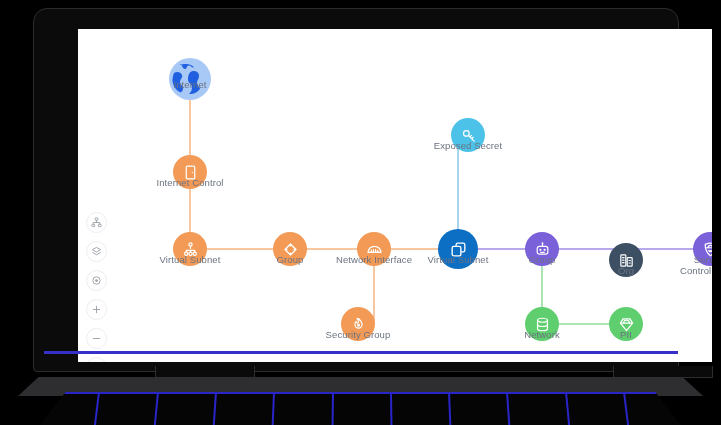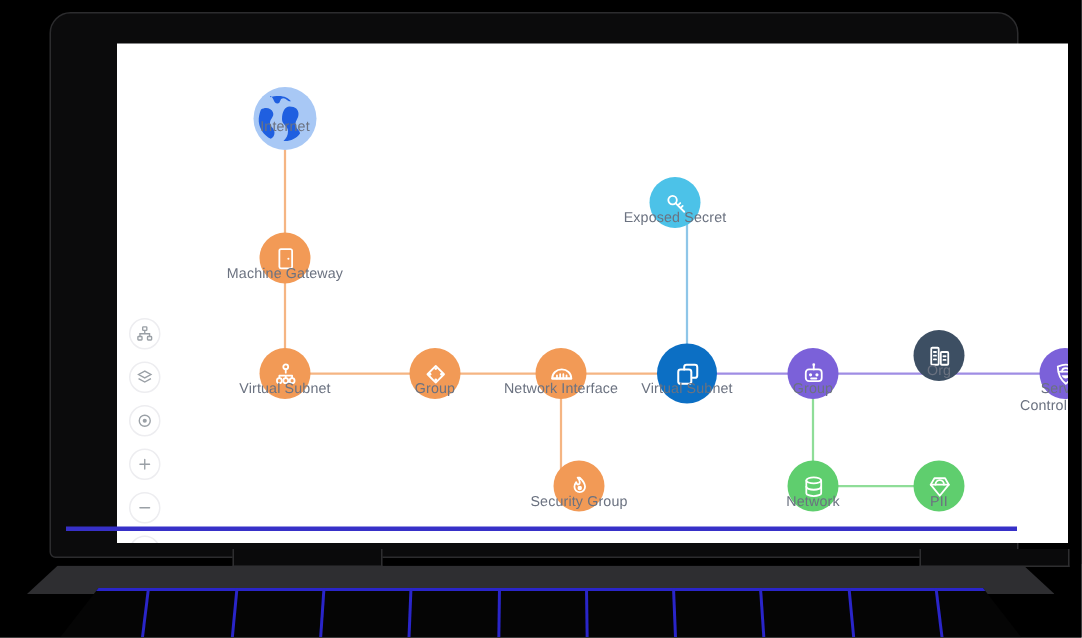--- a/index.html
+++ b/index.html
@@ -106,21 +106,21 @@
                 </svg></div>
               <div class="nlabel">Internet</div>
             </div>
             <div class="node" style="left: 112px; top: 143px;">
               <div class="bubble" style="background:#f29a56">
                 <svg width="17" height="17" viewBox="0 0 24 24" fill="none" stroke="#fff" stroke-width="1.7" stroke-linecap="round" stroke-linejoin="round">
                   <rect x="6" y="3" width="12" height="18" rx="1.5"></rect>
                   <circle cx="14.5" cy="12" r="1" fill="#fff" stroke="none"></circle>
                 </svg>
               </div>
-              <div class="nlabel">Machine Gateway</div>
+              <div class="nlabel">Internet Control</div>
             </div>
             <div class="node" style="left: 112px; top: 220px;">
               <div class="bubble" style="background:#f29a56">
                 <svg width="17" height="17" viewBox="0 0 24 24" fill="none" stroke="#fff" stroke-width="1.7" stroke-linecap="round" stroke-linejoin="round">
                   <circle cx="12" cy="5" r="2.3"></circle>
                   <circle cx="6" cy="18" r="2.3"></circle>
                   <circle cx="12" cy="18" r="2.3"></circle>
                   <circle cx="18" cy="18" r="2.3"></circle>
                   <path d="M12 7.3v3.2M6 15.7v-2.4h12v2.4M12 13.3v2.4"></path>
                 </svg>
@@ -142,30 +142,30 @@
             <div class="node" style="left: 296px; top: 220px;">
               <div class="bubble" style="background:#f29a56">
                 <svg width="17" height="17" viewBox="0 0 24 24" fill="none" stroke="#fff" stroke-width="1.7" stroke-linecap="round" stroke-linejoin="round">
                   <path d="M3 16c0-5 4-8.5 9-8.5S21 11 21 16z"></path>
                   <path d="M3 16h18"></path>
                   <path d="M7.5 16v-3M10.5 16v-4M13.5 16v-4M16.5 16v-3"></path>
                 </svg>
               </div>
               <div class="nlabel">Network Interface</div>
             </div>
-            <div class="node" style="left: 308px; top: 295px; text-decoration: underline;">
+            <div class="node" style="left: 280px; top: 295px; text-decoration: underline;">
               <div class="bubble" style="background:#f29a56">
                 <svg width="17" height="17" viewBox="0 0 24 24" fill="none" stroke="#fff" stroke-width="1.7" stroke-linecap="round" stroke-linejoin="round">
                   <path d="M12 3.5c3.2 3 5 5.6 5 8.6a5 5 0 0 1-10 0c0-1.6.6-3 1.7-4.4.2 1.4.9 2.2 1.8 2.2 1 0 1.6-.9 1.5-2.4-.05-1.3-.7-2.6-2-4z"></path>
                   <circle cx="12" cy="13.2" r="2.1" fill="#fff" stroke="none"></circle>
                 </svg>
               </div>
               <div class="nlabel">Security Group</div>
             </div>
-            <div class="node" style="left: 372px; top: 106px;">
+            <div class="node" style="left: 390px; top: 106px;">
               <div class="bubble" style="background:#4cc2e8">
                 <svg width="17" height="17" viewBox="0 0 24 24" fill="none" stroke="#fff" stroke-width="1.7" stroke-linecap="round" stroke-linejoin="round">
                   <circle cx="9" cy="9" r="4"></circle>
                   <path d="M11.8 11.8 20 20M16.5 16.5l2-2M14 14l2.2-2.2"></path>
                 </svg>
               </div>
               <div class="nlabel">Exposed Secret</div>
             </div>
             <div class="node big" style="left: 380px; top: 220px;">
               <div class="bubble big" style="background:#0c6fc4">
@@ -202,21 +202,21 @@
             <div class="node" style="left: 548px; top: 295px;">
               <div class="bubble" style="background:#5fce6e">
                 <svg width="17" height="17" viewBox="0 0 24 24" fill="none" stroke="#fff" stroke-width="1.7" stroke-linecap="round" stroke-linejoin="round">
                   <path d="M12 20.5 3.5 10 7 4h10l3.5 6z"></path>
                   <path d="M3.5 10h17"></path>
                   <path d="M8 10c0-2.4 1.8-4.3 4-4.3S16 7.6 16 10"></path>
                 </svg>
               </div>
               <div class="nlabel">PII</div>
             </div>
-            <div class="node" style="left: 548px; top: 208px;">
+            <div class="node" style="left: 548px; top: 231px;">
               <div class="bubble" style="background:#3d4f63">
                 <svg width="17" height="17" viewBox="0 0 24 24" fill="none" stroke="#fff" stroke-width="1.7" stroke-linecap="round" stroke-linejoin="round">
                   <rect x="4" y="4" width="7" height="16" rx="1"></rect>
                   <rect x="13" y="8" width="7" height="12" rx="1"></rect>
                   <path d="M6.5 8h2M6.5 11.5h2M6.5 15h2M15.5 12h2M15.5 15.5h2"></path>
                 </svg>
               </div>
               <div class="nlabel">Org</div>
             </div>
             <div class="node" style="left: 632px; top: 220px;">

